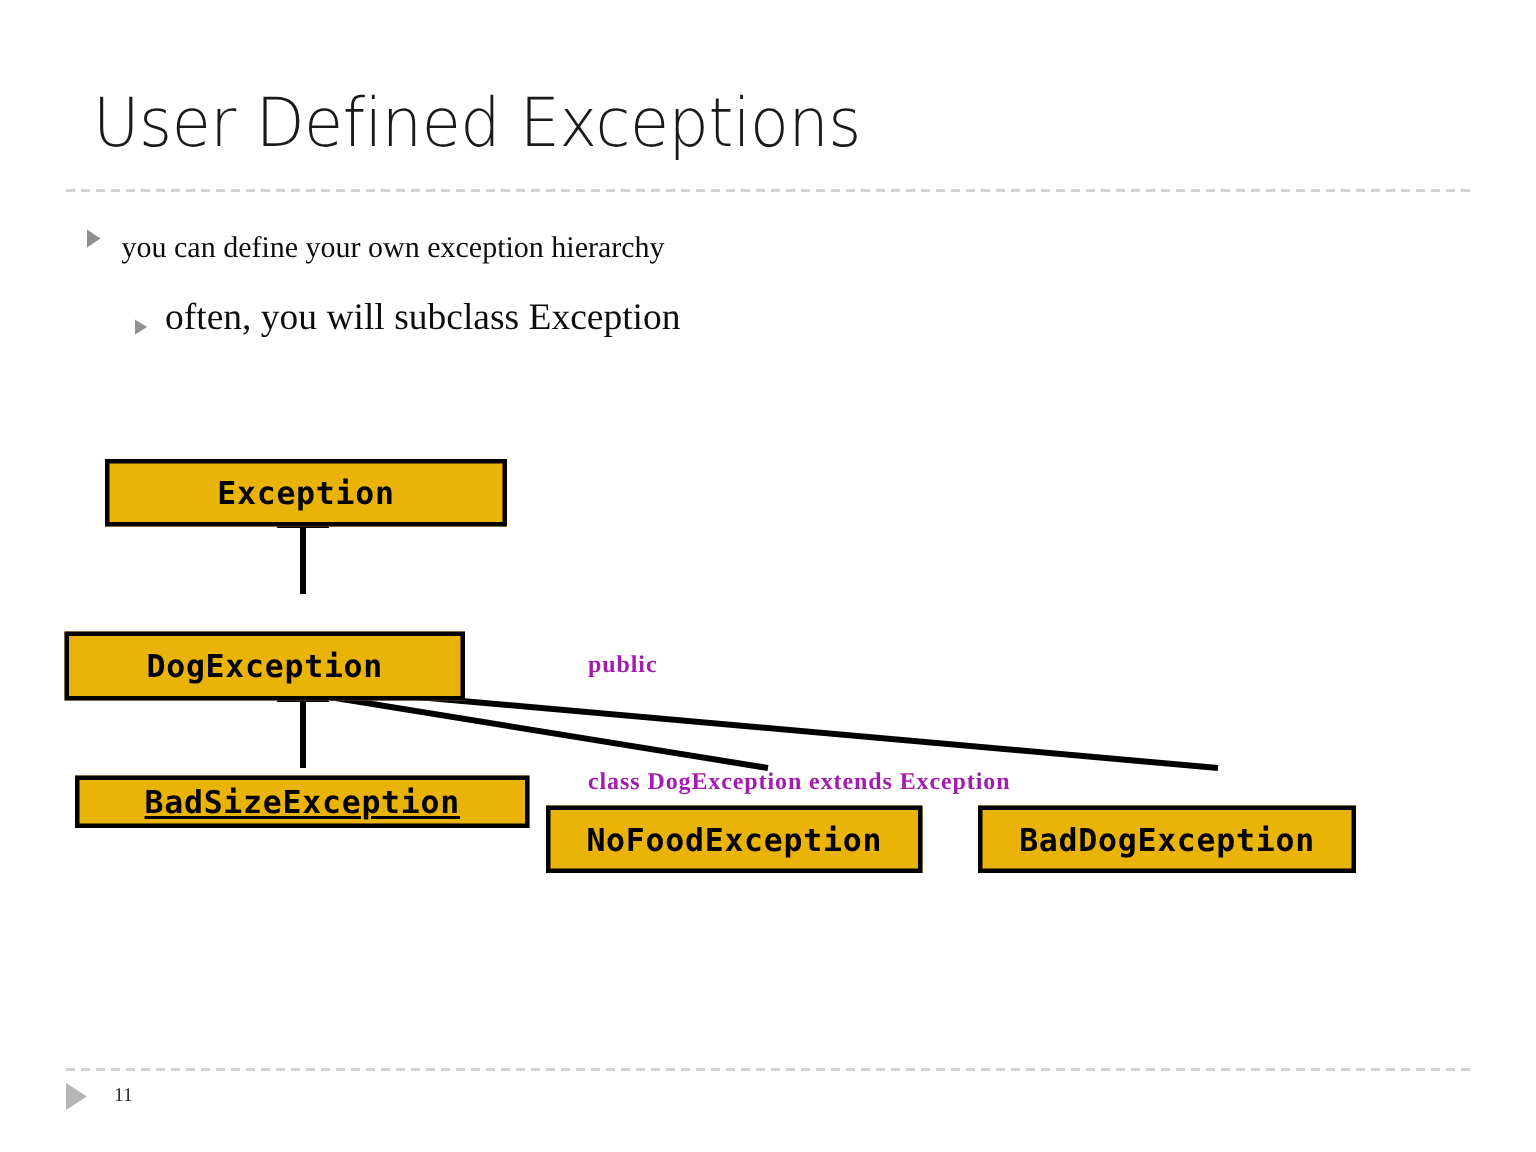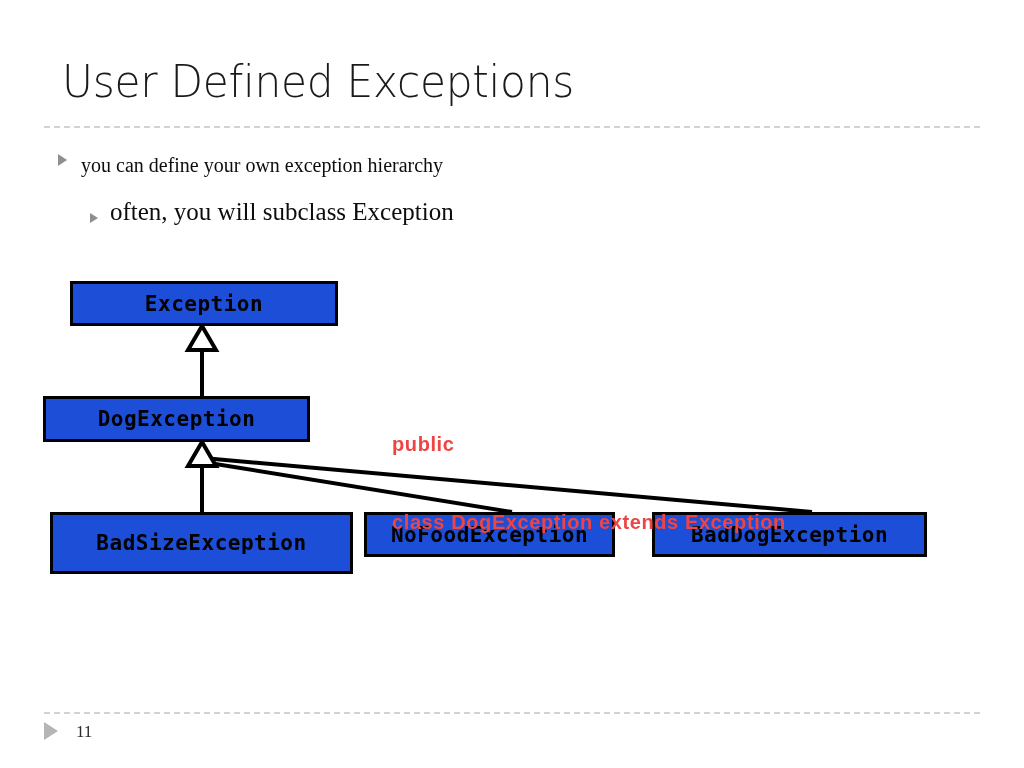--- a/index.html
+++ b/index.html
@@ -91,49 +91,50 @@
     top: 0;
     width: 1024px;
     height: 768px;
     pointer-events: none;
   }
 
   .uml-box {
     position: absolute;
     box-sizing: border-box;
     border: 3px solid #000000;
-    background: #1d4ed8;
+    background: #eab308;
     display: flex;
     align-items: center;
     justify-content: center;
     font-family: "DejaVu Sans Mono", monospace;
     font-weight: 700;
     font-size: 21px;
     letter-spacing: 0.5px;
     color: #000000;
     white-space: nowrap;
+    margin-top: 25px;
   }
 
   #box-exception      { left: 70px;  top: 281px; width: 268px; height: 45px; }
   #box-dogexception   { left: 43px;  top: 396px; width: 267px; height: 46px; }
-  #box-badsize        { left: 50px;  top: 512px; width: 303px; height: 62px; }
+  #box-badsize        { left: 50px;  top: 492px; width: 303px; height: 35px; text-decoration: underline; }
   #box-nofood         { left: 364px; top: 512px; width: 251px; height: 45px; }
-  #box-baddog         { left: 652px; top: 512px; width: 275px; height: 45px; text-align: right; }
+  #box-baddog         { left: 652px; top: 512px; width: 252px; height: 45px; text-align: right; }
 
   
   .code-annotation {
     position: absolute;
     left: 392px;
     top: 379px;
-    font-family: Liberation Sans, sans-serif;
+    font-family: Liberation Serif, serif;
     font-weight: 700;
-    font-size: 20px;
+    font-size: 16px;
     line-height: 26px;
     letter-spacing: 0.6px;
-    color: #ef4444;
+    color: #a21caf;
     white-space: pre;
   }
   .code-annotation .code-line { display: block; }
 
   
   .footer-rule {
     position: absolute;
     left: 44px;
     top: 712px;
     width: 936px;
@@ -148,21 +149,21 @@
     height: 0;
     border-left: 14px solid #b5b5b5;
     border-top: 9px solid transparent;
     border-bottom: 9px solid transparent;
   }
   .page-number {
     position: absolute;
     left: 76px;
     top: 722px;
     font-family: "Liberation Serif", serif;
-    font-size: 17px;
+    font-size: 13px;
     color: #2b2b2b;
   }
 </style>
 </head>
 <body>
 
 <div class="slide-title">User Defined Exceptions</div>
 <div class="title-rule"></div>
 
 <div class="bullet-row bullet-l1">

